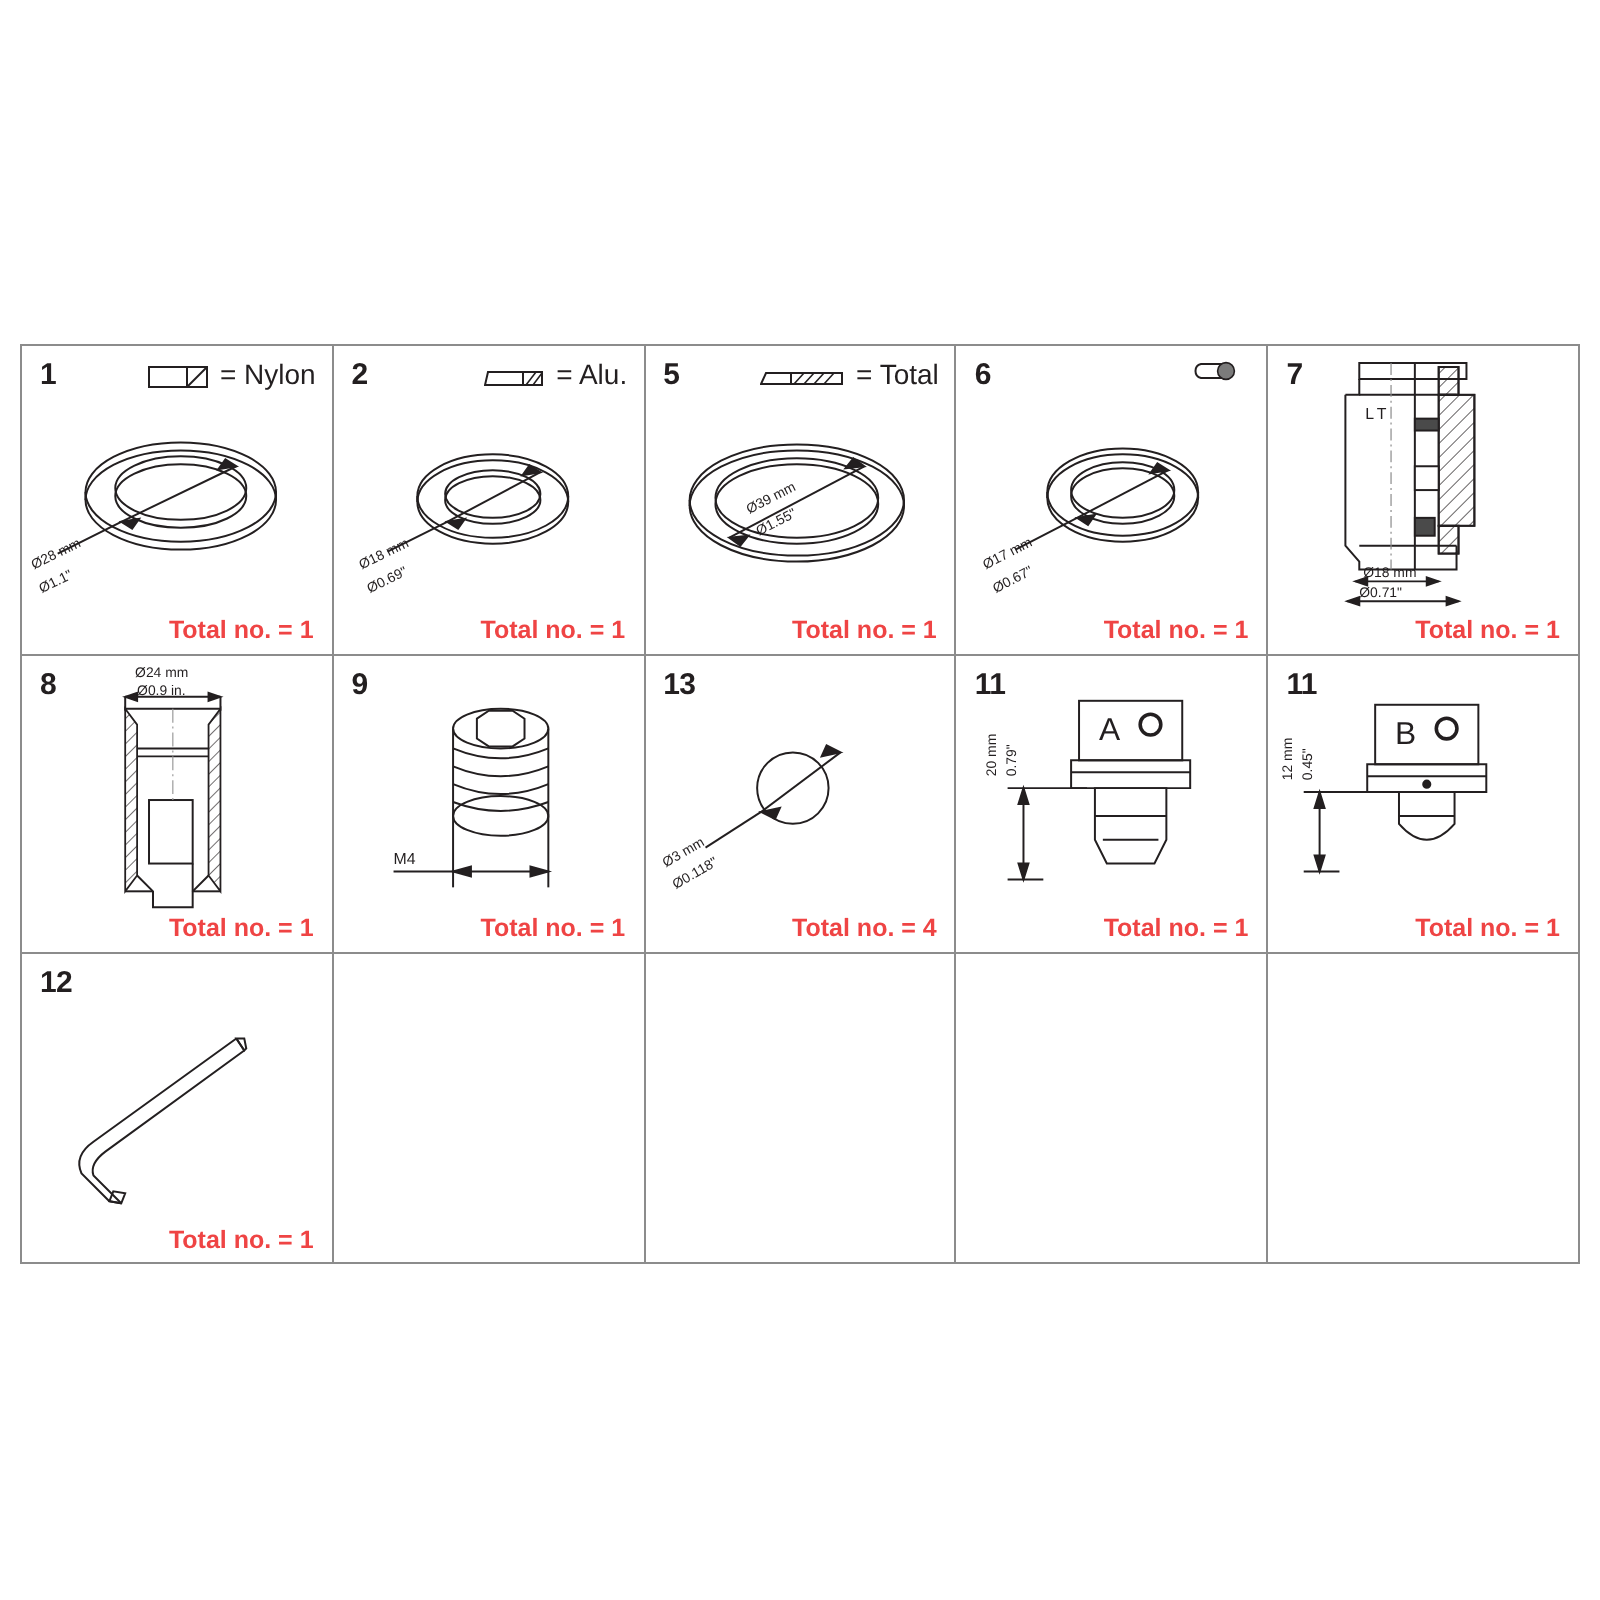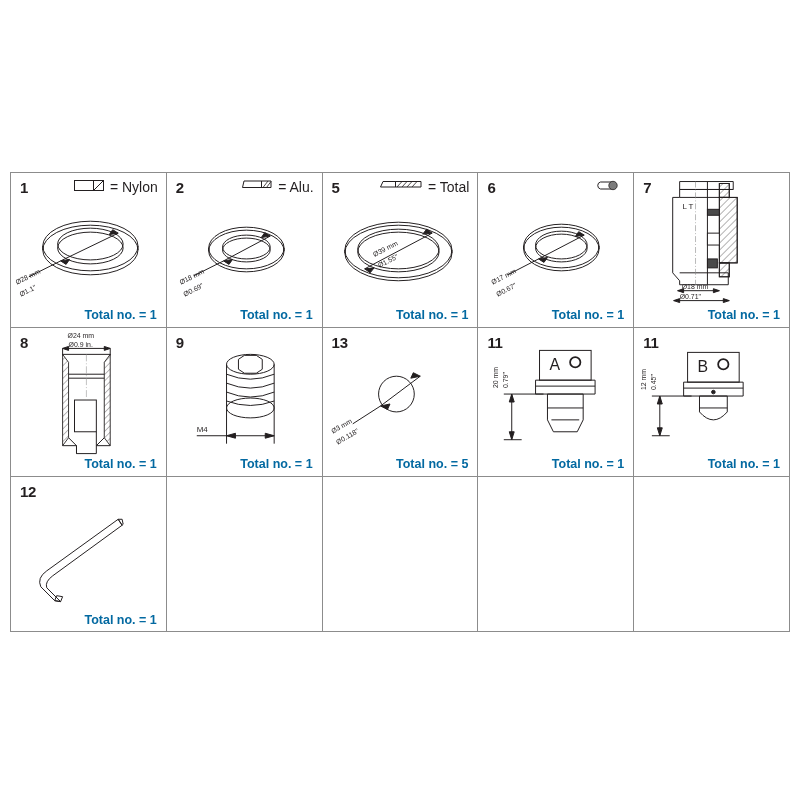--- a/index.html
+++ b/index.html
@@ -11,23 +11,23 @@
   .trow{display:flex;flex:0 0 auto;}
   .trow.r1{height:154px;}
   .trow.r2{height:148px;}
   .trow.r3{height:155px;}
   .trow + .trow{border-top:1.2px solid #8c8c8c;}
 
   .cell{position:relative;flex:1 1 0;box-sizing:border-box;overflow:hidden;}
   .cell + .cell{border-left:1.2px solid #8c8c8c;}
 
   .idx{position:absolute;left:9px;top:6px;font-size:15px;font-weight:bold;letter-spacing:-0.3px;color:#231f20;}
-  .total{position:absolute;right:9px;bottom:5px;font-size:12.5px;font-weight:bold;color:#0369a1;white-space:nowrap;}
-
-  .legend{position:absolute;top:6px;right:8px;display:flex;align-items:flex-start;gap:6px;}
+  .total{position:absolute;right:9px;bottom:5px;font-size:12.5px;font-weight:bold;color:#ef4444;white-space:nowrap;}
+
+  .legend{position:absolute;top:6px;right:8px;display:flex;align-items:flex-end;gap:6px;}
   .legend .lbl{font-size:14px;color:#231f20;white-space:nowrap;}
 
   .art{position:absolute;left:0;top:0;width:100%;height:100%;pointer-events:none;}
 
   .dimtxt{font-size:7px;font-family:"Liberation Sans",sans-serif;fill:#231f20;}
   .dimtxt8{font-size:8px;font-family:"Liberation Sans",sans-serif;fill:#231f20;}
   .lineart{fill:none;stroke:#231f20;stroke-width:1;}
 </style>
 </head>
 <body>
@@ -291,21 +291,21 @@
           <circle cx="74" cy="66" r="18" class="lineart"></circle>
           <g class="lineart" stroke-width="0.8">
             <line x1="58" y1="78" x2="98" y2="48"></line>
             <path d="M58 78 l9.5 -2 l-2.5 5.5 z" fill="#231f20"></path>
             <path d="M98 48 l-9.5 2 l2.5 -5.5 z" fill="#231f20"></path>
             <line x1="58" y1="78" x2="30" y2="96"></line>
           </g>
           <text class="dimtxt" x="10" y="106" transform="rotate(-30 10 106)">Ø3 mm</text>
           <text class="dimtxt" x="15" y="117" transform="rotate(-30 15 117)">Ø0.118"</text>
         </svg>
-        <div class="total">Total no. = 5</div>
+        <div class="total">Total no. = 4</div>
       </div>
 
       <div class="cell">
         <div class="idx">11</div>
         <svg class="art" viewBox="0 0 156 148">
           <g class="lineart">
             <rect x="62" y="22" width="52" height="30"></rect>
             <path d="M58 52 L118 52 L118 66 L58 66 Z"></path>
             <path d="M58 58 L118 58"></path>
             <path d="M70 66 L106 66 L106 92 L100 104 L76 104 L70 92 Z"></path>

